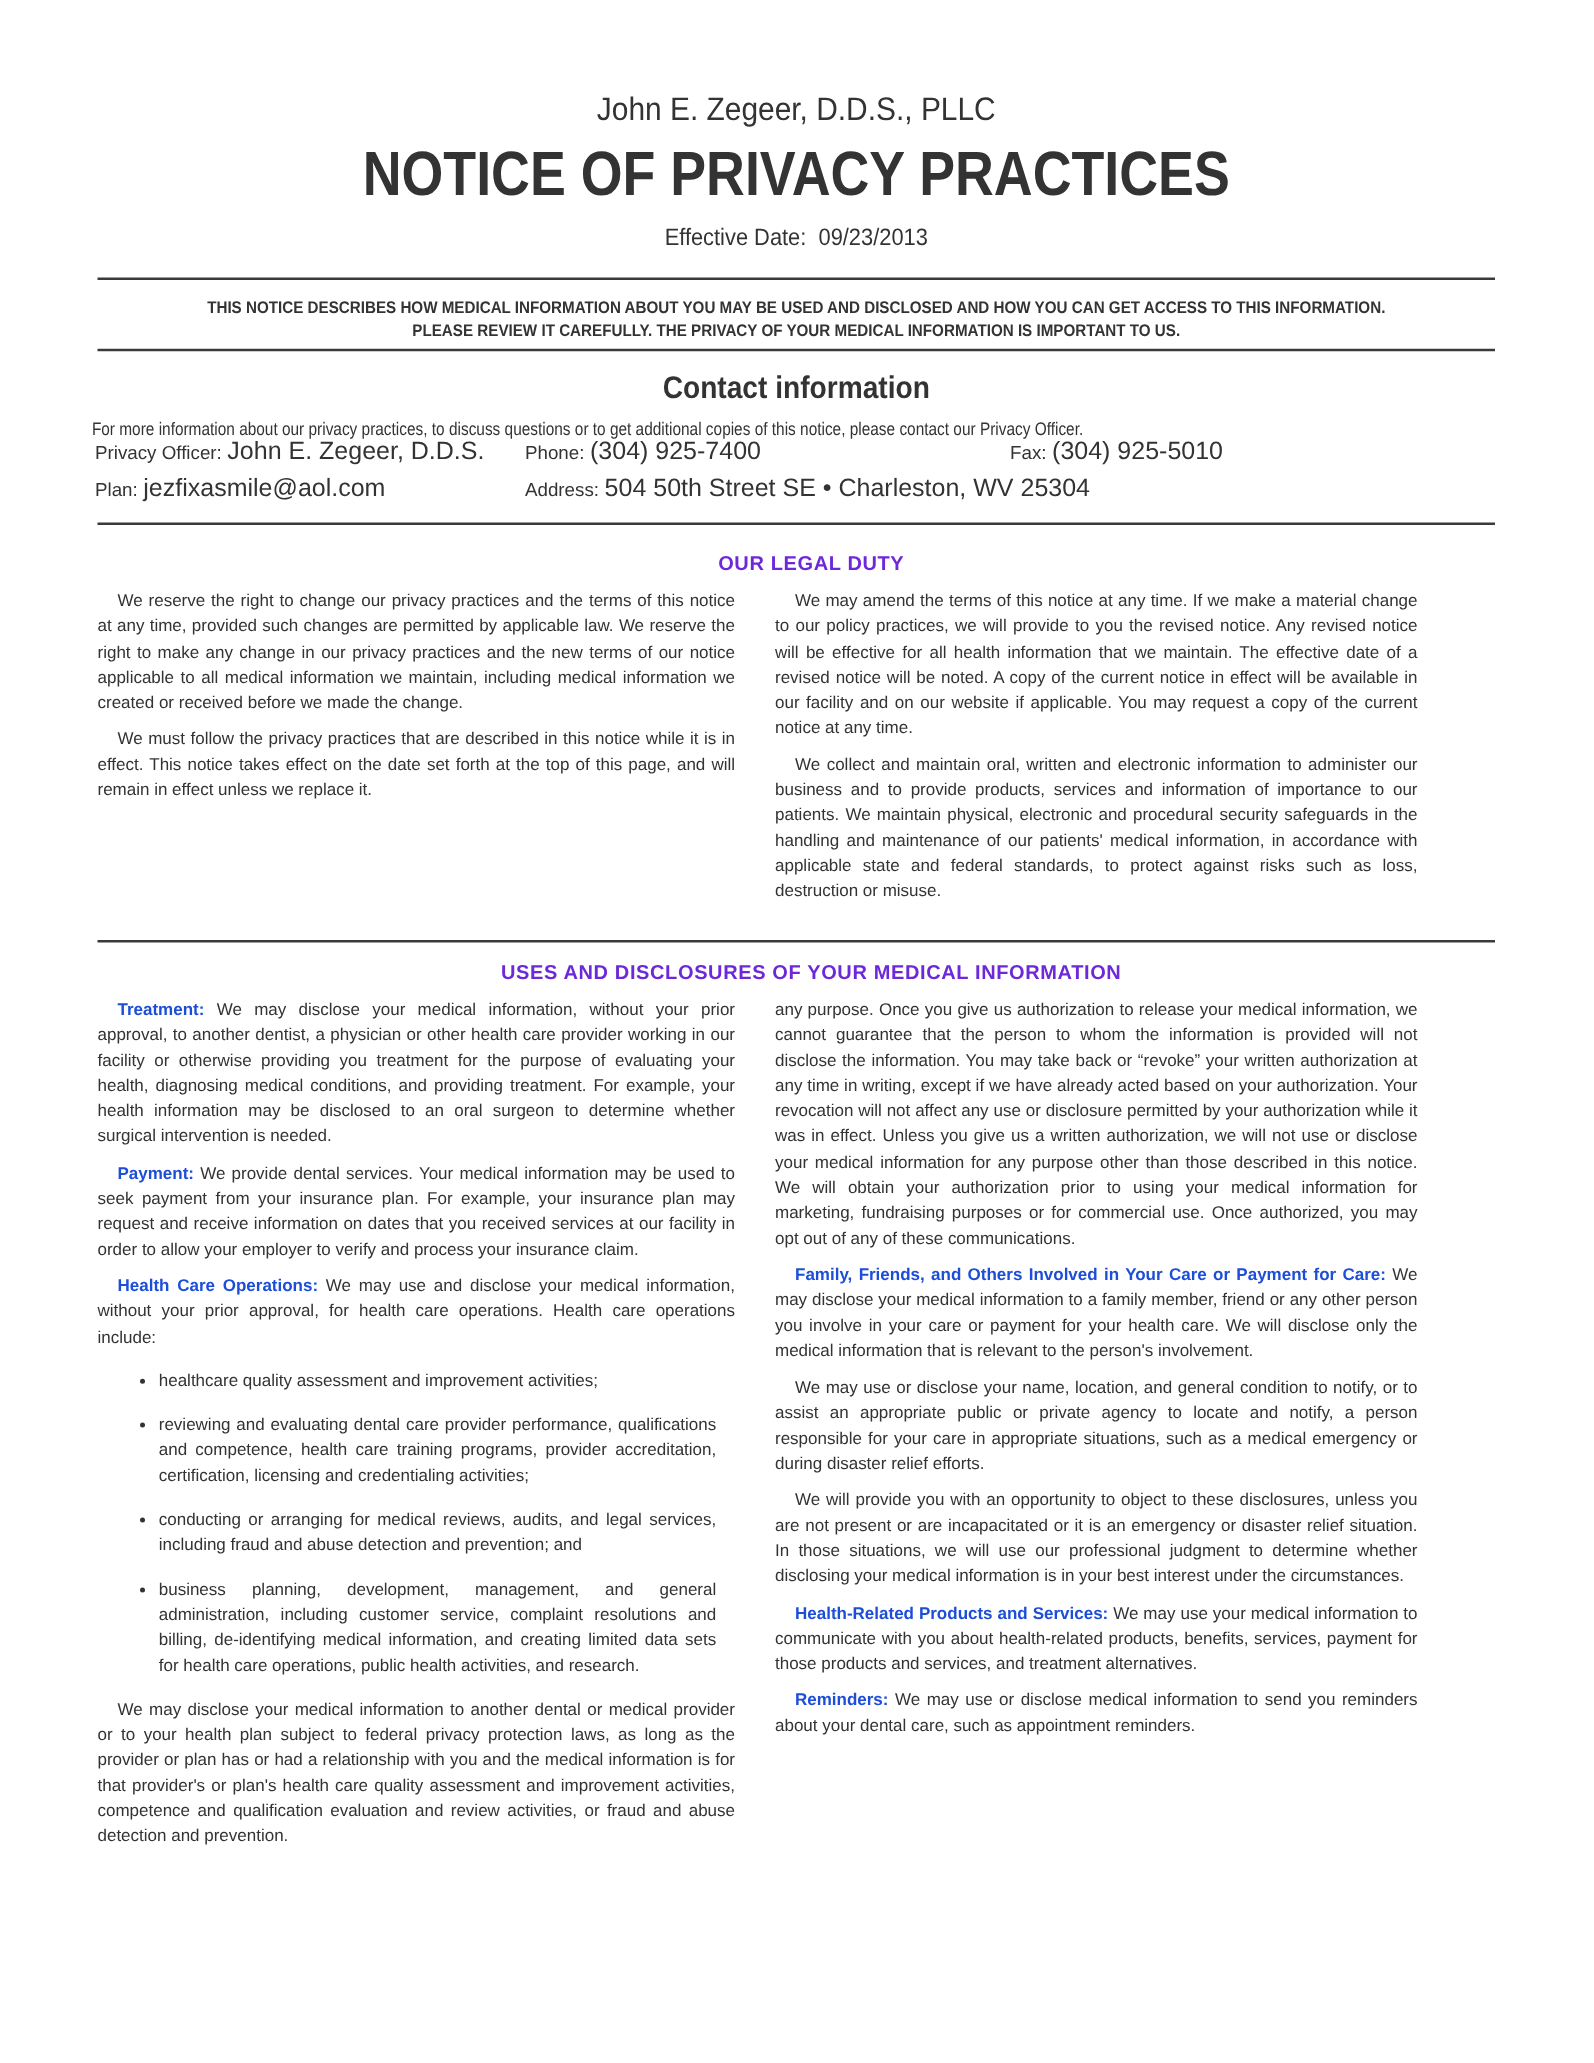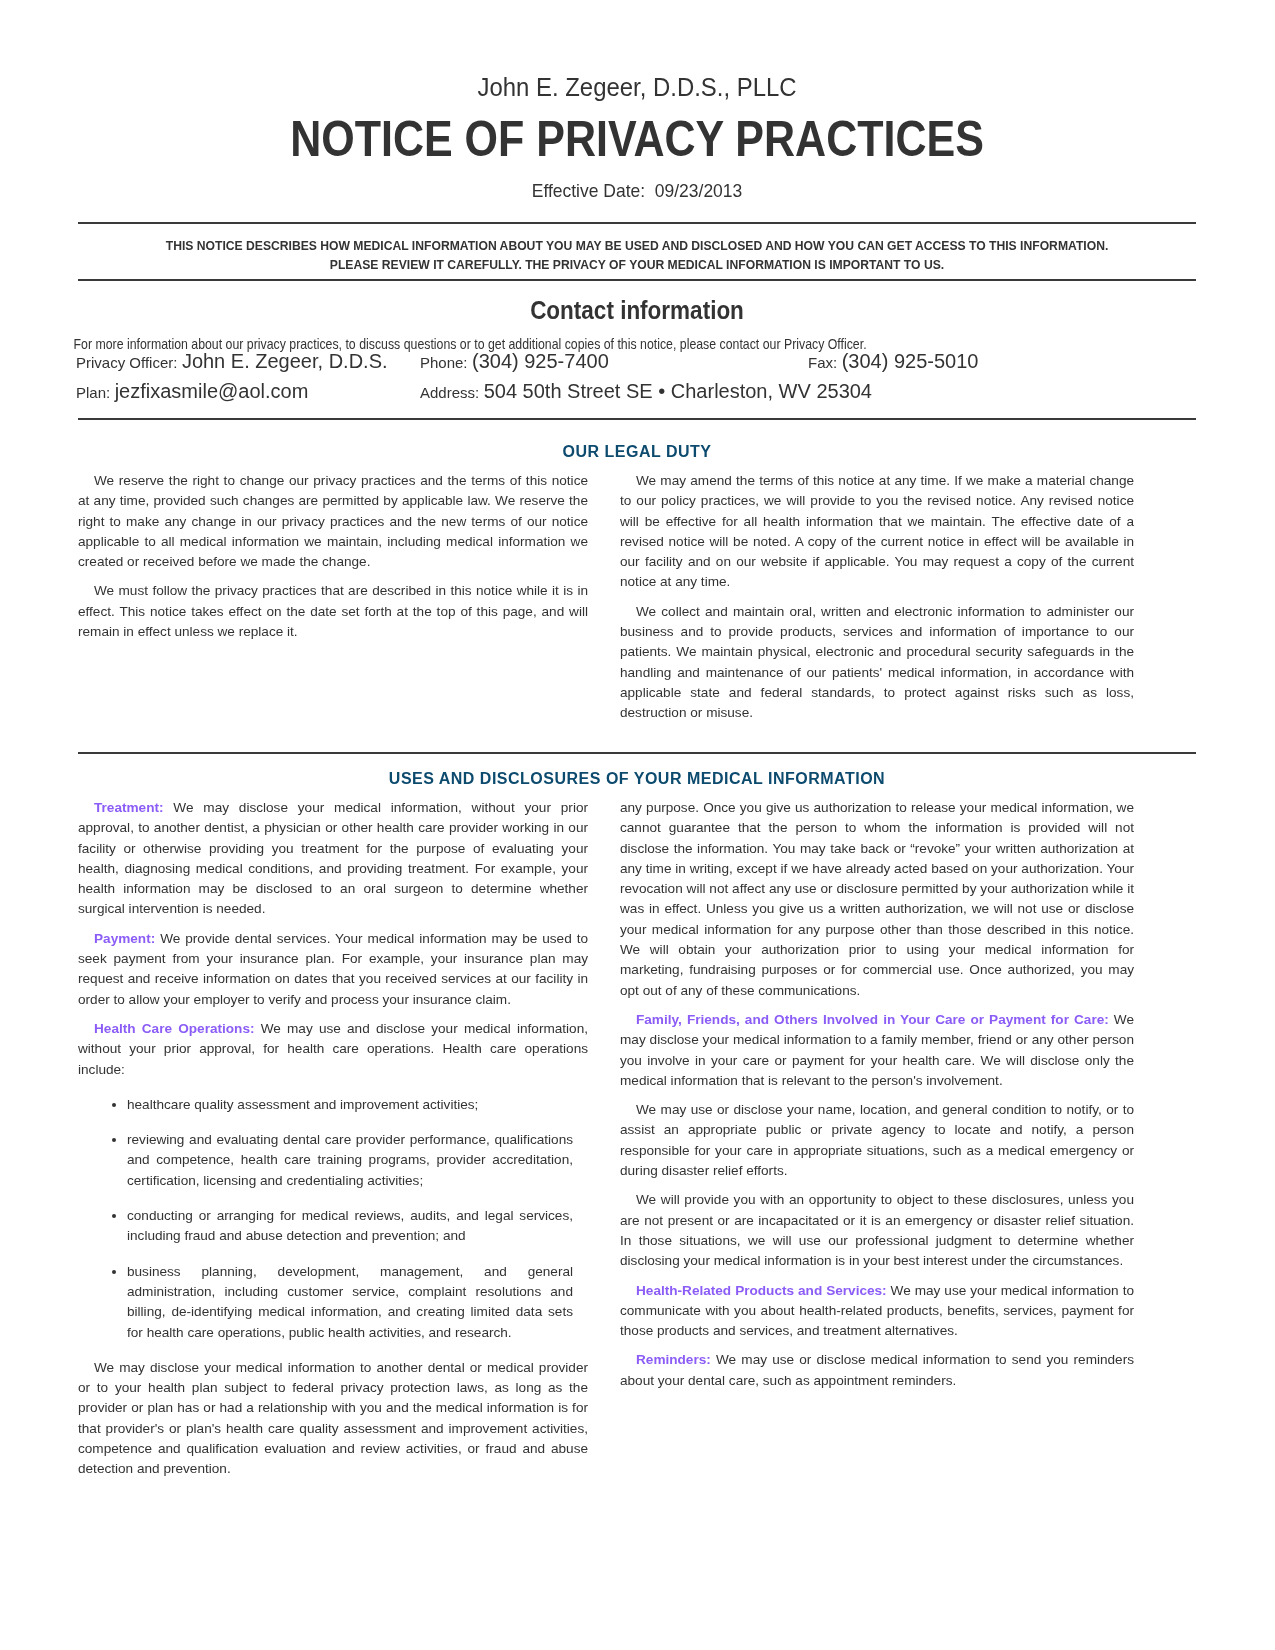--- a/index.html
+++ b/index.html
@@ -30,29 +30,29 @@
       font-size: 25px; font-weight: bold; color: #333; transform: scaleX(0.9);
     }
     .contact-intro {
       position: absolute; top: 336px; left: -30px; width: 1178px; font-size: 14.5px; color: #333;
       transform: scaleX(0.85); transform-origin: left top; white-space: nowrap; padding-left: 30px;
     }
     .contact-row { position: absolute; white-space: nowrap; color: #333; }
     .contact-row .lbl { font-size: 15px; text-align: right; }
     .contact-row .val { font-size: 20px; }
     .section-head {
-      position: absolute; left: 0; width: 1118px; text-align: center;
-      font-size: 16px; font-weight: bold; color: #0c4a6e; letter-spacing: 0.5px;
+      position: absolute; left: 12px; width: 1118px; text-align: center;
+      font-size: 16px; font-weight: bold; color: #6d28d9; letter-spacing: 0.5px;
     }
     .col {
       position: absolute; font-size: 13.6px; line-height: 20.3px; color: #333;
       text-align: justify;
     }
     .col p { margin: 0 0 9px 0; text-indent: 16px; }
-    .col b { color: #8b5cf6; }
+    .col b { color: #1d4ed8; }
     .col ul { margin: 0 0 9px 0; padding-left: 34px; }
     .col li { margin: 15px; }
   </style>
 </head>
 <body>
 
 <div class="page">
 
   <div class="practice-name">John E. Zegeer, D.D.S., PLLC</div>
   <div class="doc-title">NOTICE OF PRIVACY PRACTICES</div>

